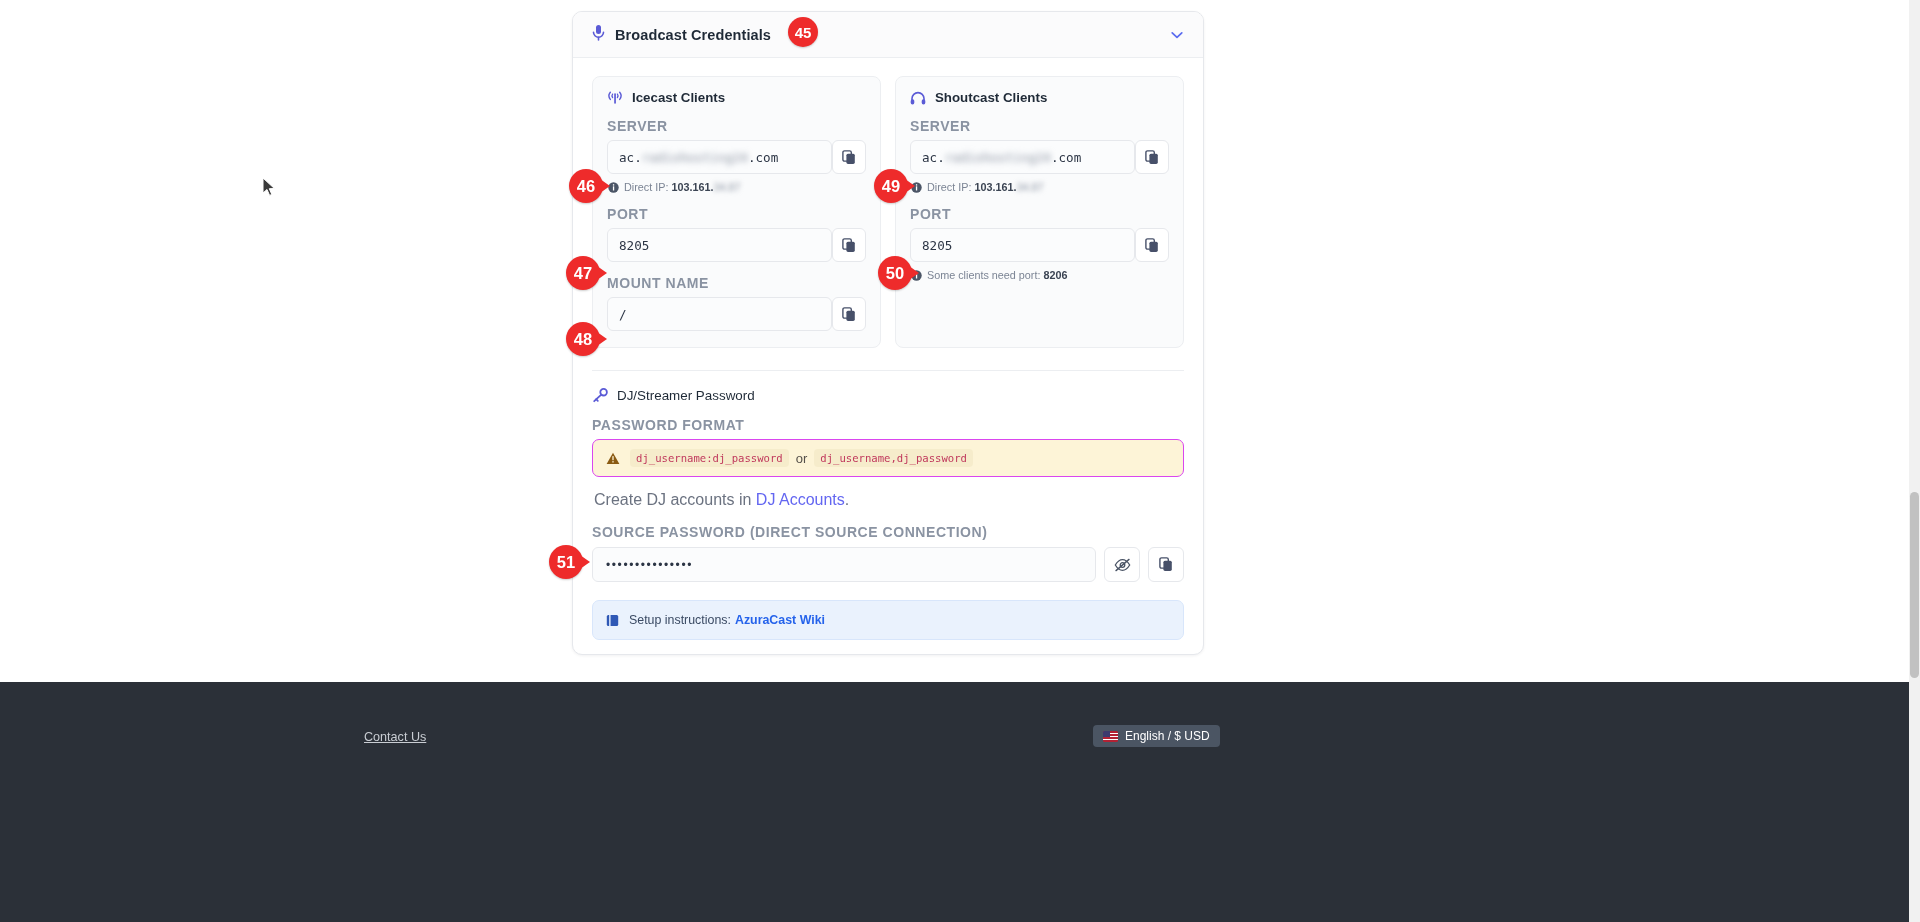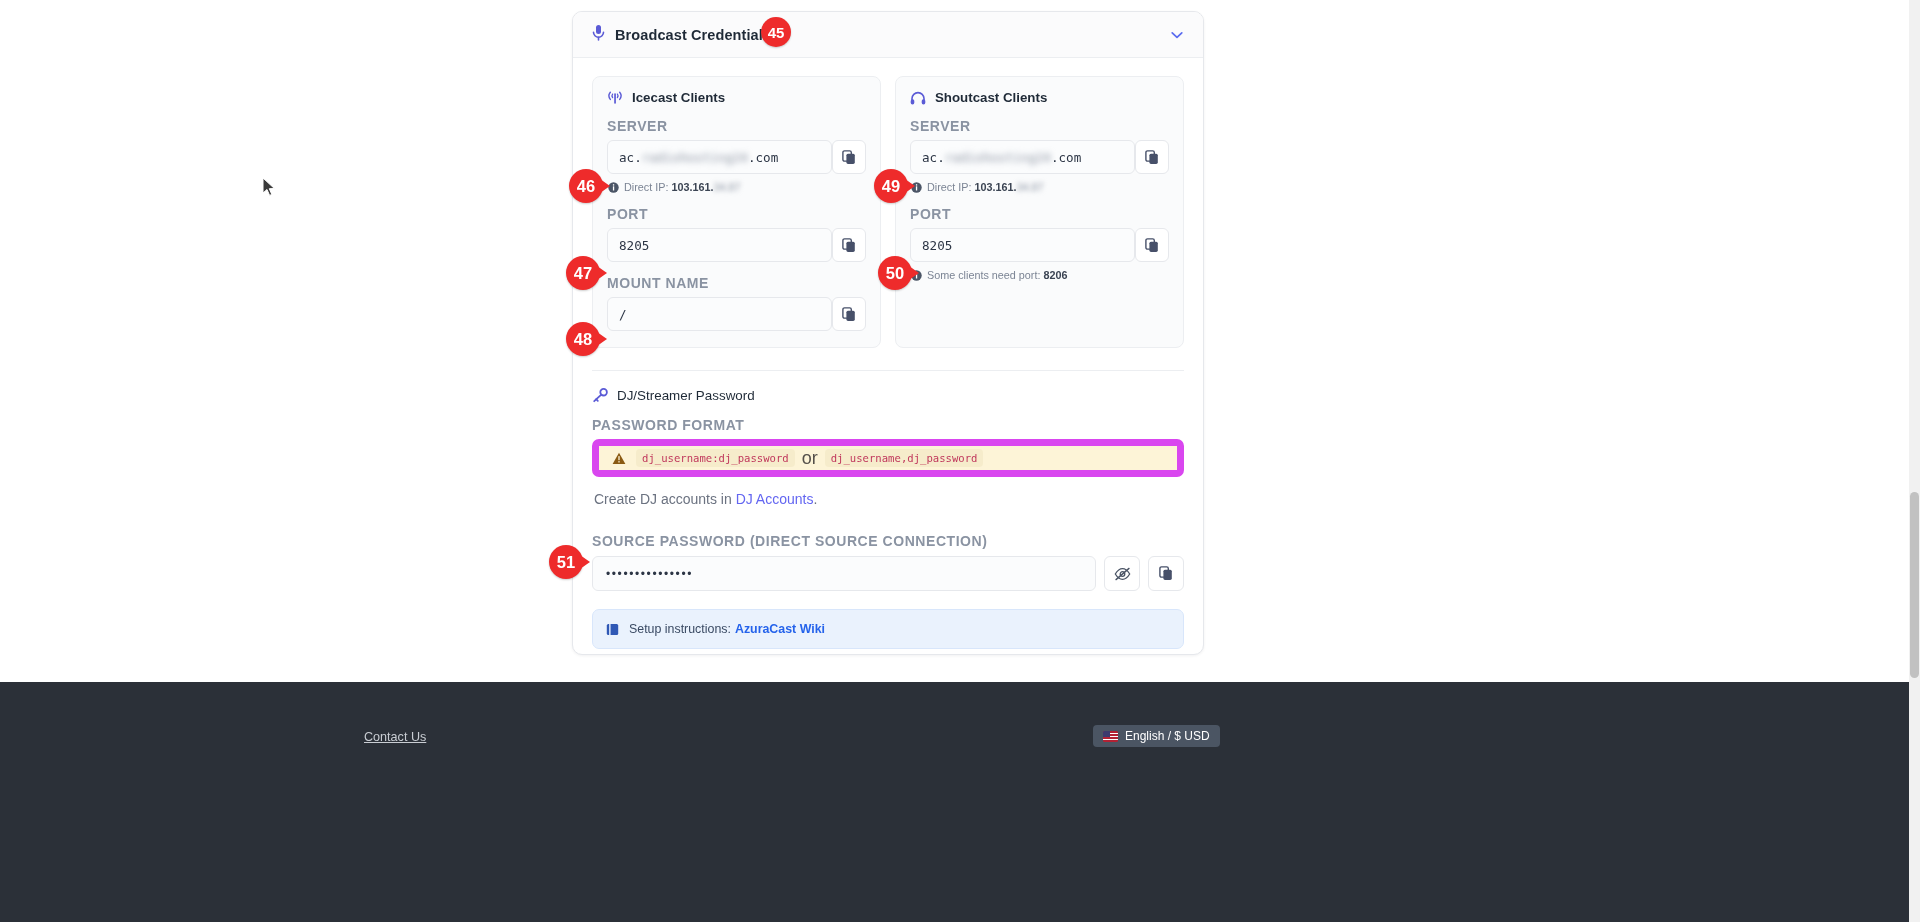--- a/index.html
+++ b/index.html
@@ -125,40 +125,40 @@
   .dj-wrap { padding: 17px 0 0 0; }
   .dj-title {
     display: flex; align-items: center;
     font-size: 13.4px; font-weight: 400; color: #1f2a37;
     margin-bottom: 14px;
   }
   .dj-title .ico { width: 16px; margin-right: 9px; display: flex; }
 
   .warnbox {
     background: #fdf4d7;
-    border: 7px solid #d946ef;
+    border: 1px solid #d946ef;
     border-radius: 7px;
     height: 38px;
     display: flex; align-items: center;
     padding: 11px 13px;
     margin-top: 6px;
   }
   .warnbox .wico { margin-right: 10px; display: flex; }
   .code {
     font-family: "DejaVu Sans Mono", monospace;
     font-size: 10.6px;
     color: #c0385c;
     background: #f6eccb;
     border-radius: 4px;
     padding: 3px 6px;
   }
-  .orw { font-size: 18px; color: #55504a; margin: 12px 7px; }
+  .orw { font-size: 13px; color: #55504a; margin: 12px 7px; }
 
   .dj-note {
-    font-size: 14px; color: #6b7280; margin: 14px 0 12px 2px;
+    font-size: 16px; color: #6b7280; margin: 14px 0 1px 2px;
   }
   .dj-note a { color: #6366f1; text-decoration: none; }
 
   .pw-row { display: flex; gap: 8px; margin-top: 7px; }
   .pw-input {
     flex: 1 1 auto; height: 35px;
     background: #fbfcfd; border: 1px solid #e6e8ec; border-radius: 6px;
     display: flex; align-items: center; padding: 0 13px;
     font-size: 12px; letter-spacing: 1.6px; color: #2c3545;
   }
@@ -457,21 +457,21 @@
               <rect x="3.1" y="1" width="1.5" height="11" fill="#dbe7fb"></rect>
             </svg>
           </span>
           <span>Setup instructions:</span>
           <a href="#">AzuraCast Wiki</a>
         </div>
       </div>
     </div>
   </div>
 
-  <div class="marker plain" style="left:761px; top:17px;">45</div>
+  <div class="marker plain" style="left:788px; top:17px;">45</div>
   <div class="marker tail-r" style="left:569px; top:169px;">46</div>
   <div class="marker tail-r" style="left:566px; top:256px;">47</div>
   <div class="marker tail-r" style="left:566px; top:322px;">48</div>
   <div class="marker tail-r" style="left:874px; top:169px;">49</div>
   <div class="marker tail-r" style="left:878px; top:256px;">50</div>
   <div class="marker tail-r" style="left:549px; top:545px;">51</div>
 
   <div class="footer"></div>
   <a href="#" class="footer-link">Contact Us</a>
   <div class="lang-pill">

